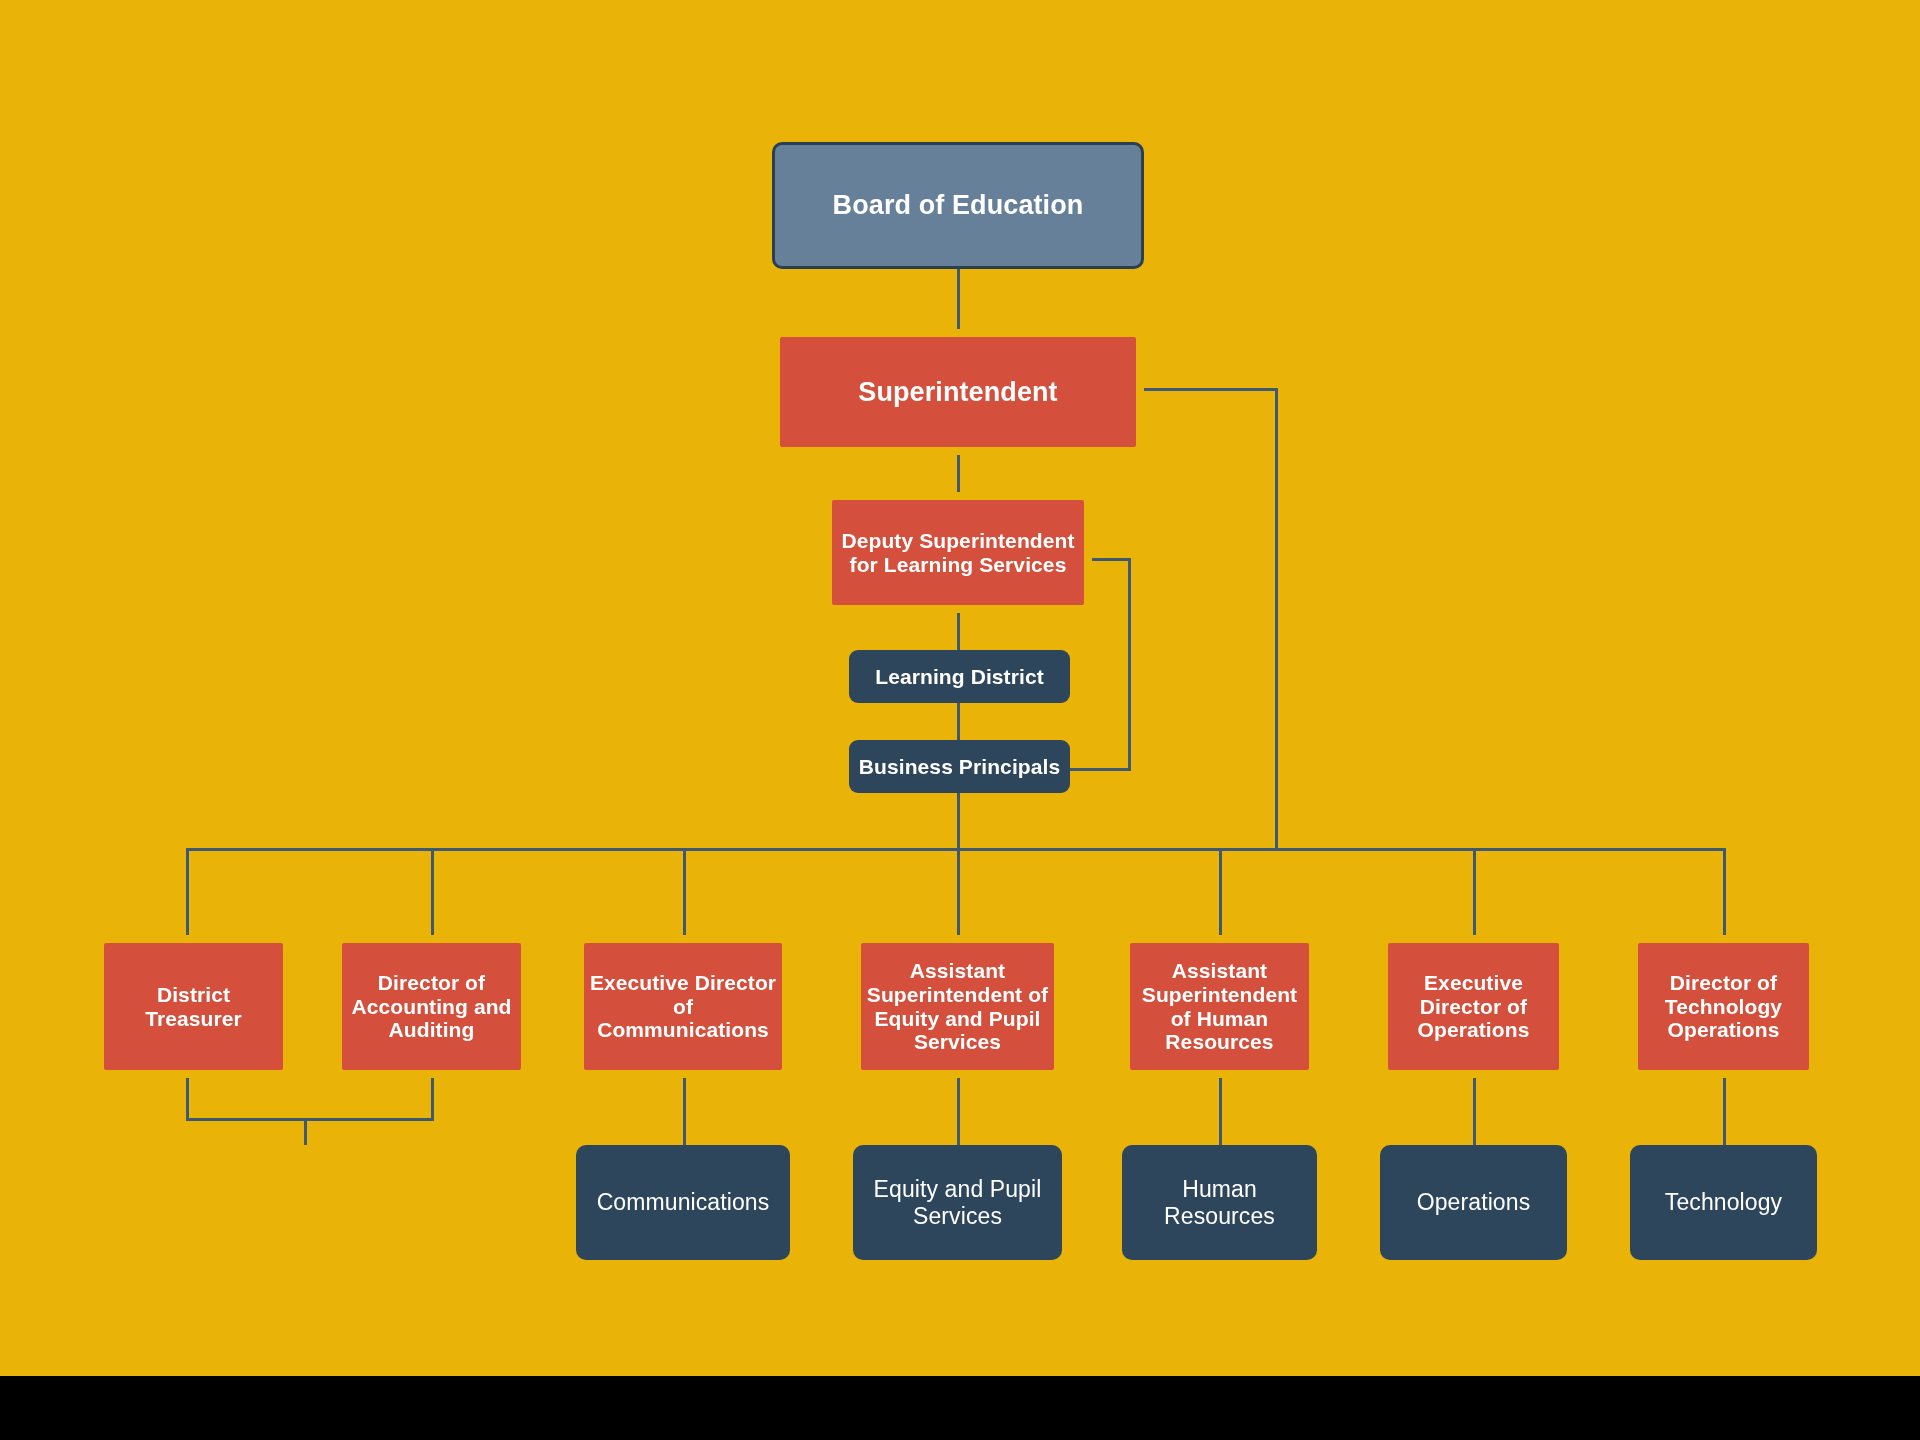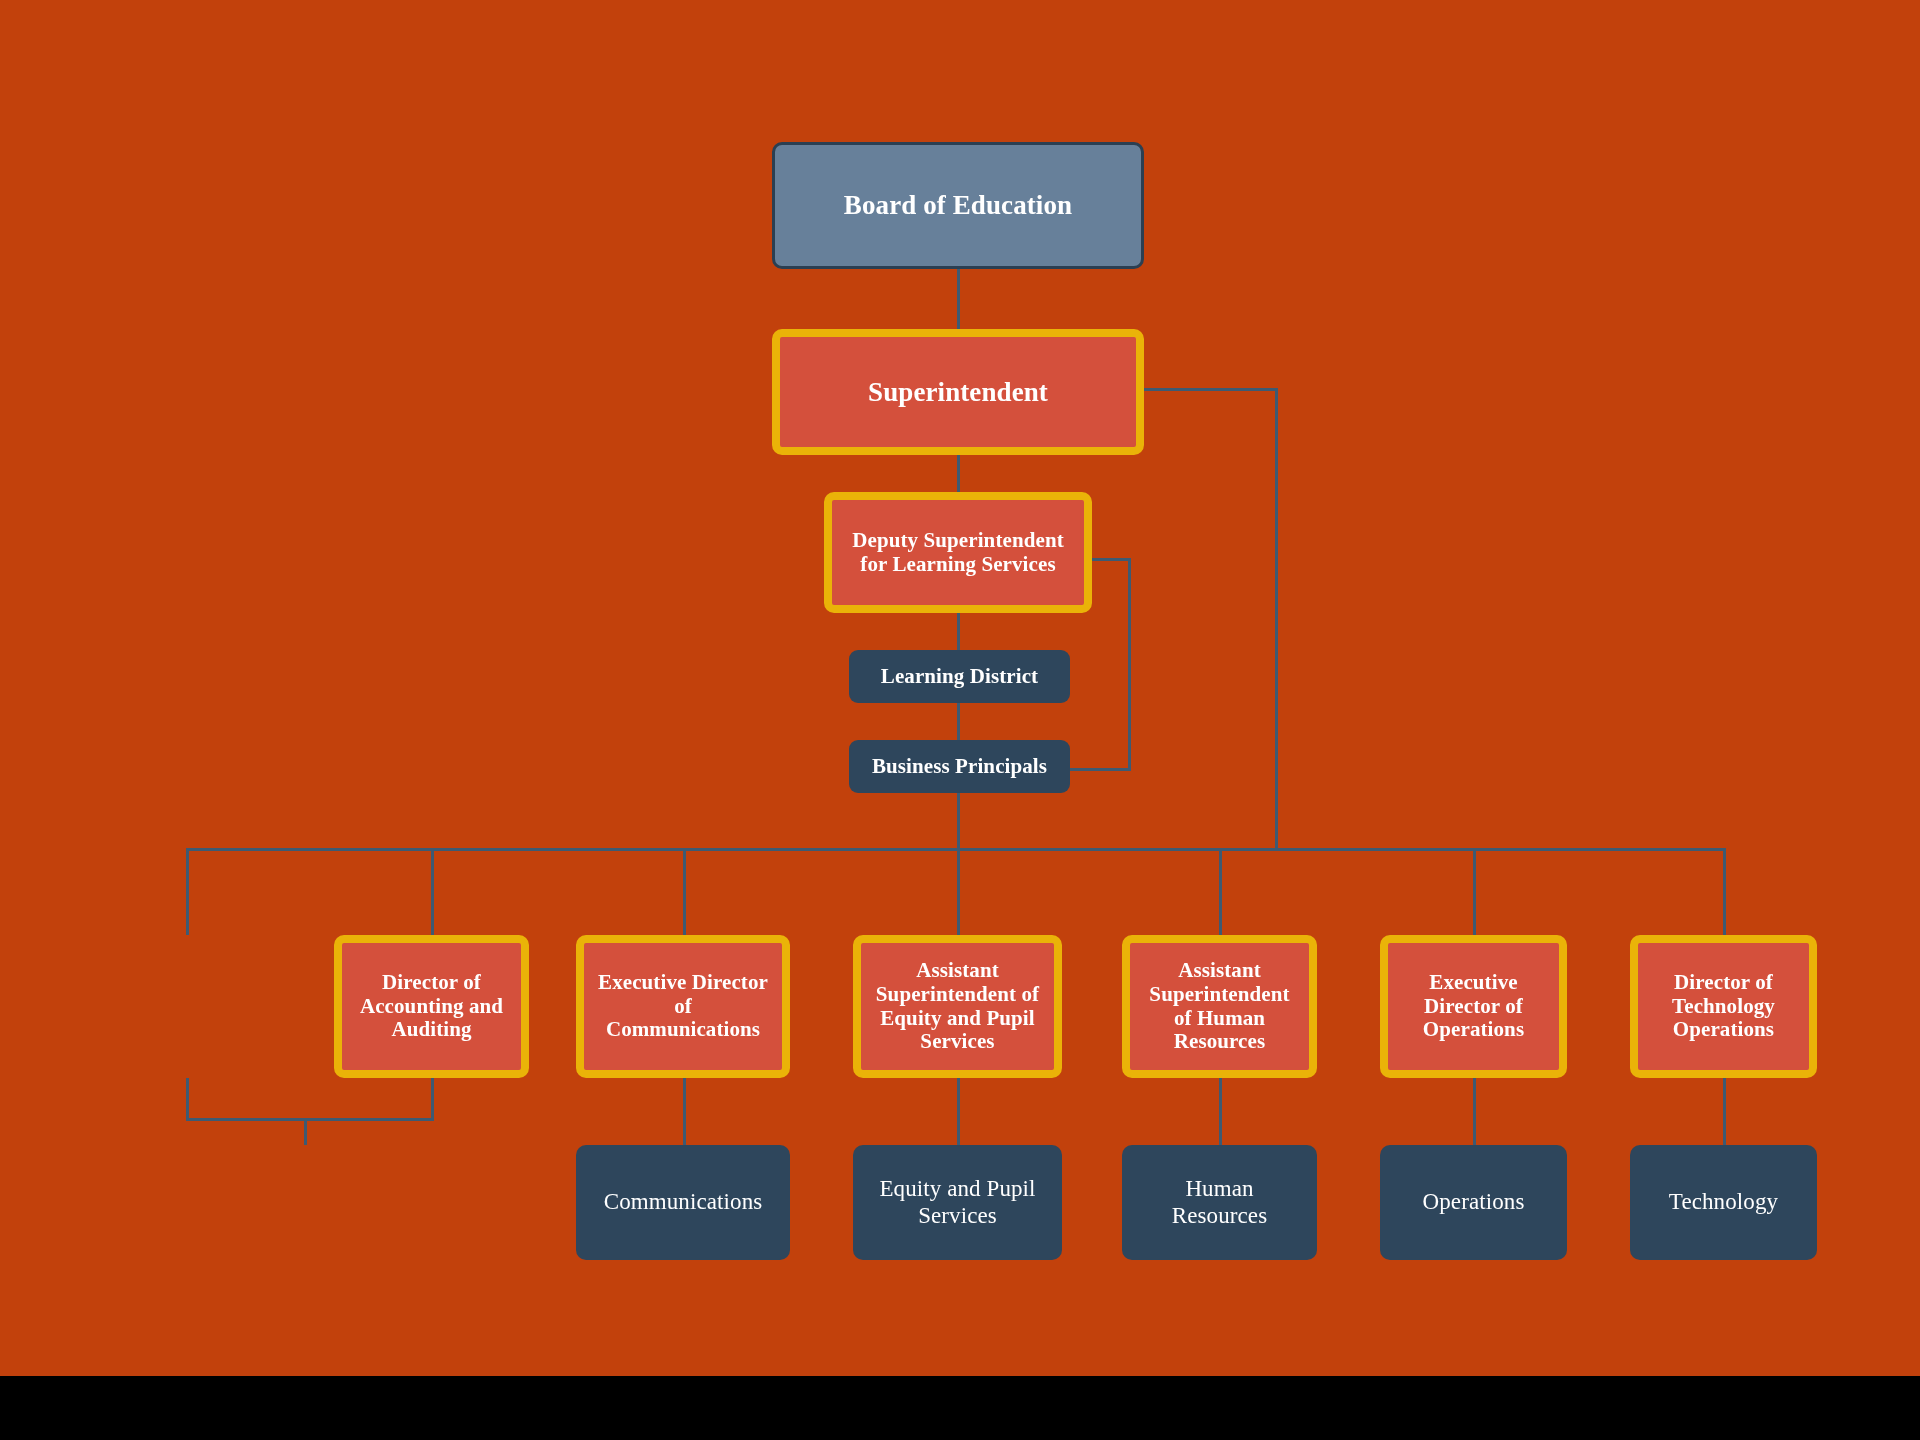--- a/index.html
+++ b/index.html
@@ -10,22 +10,21 @@
   body {
     width: 1920px;
     height: 1440px;
     font-family: "Liberation Sans", sans-serif;
     overflow: hidden;
   }
   #chart-root {
     position: relative;
     width: 1920px;
     height: 1376px;
-    background: #c2410c;
-    font-family: Liberation Serif, serif;
+    background: #eab308;
   }
 
   
   .conn {
     position: absolute;
     background: #3d5a72;
   }
   .conn.v { width: 3px; }
   .conn.h { height: 3px; }
 
@@ -113,20 +112,22 @@
 
   <div class="node red" style="left:772px; top:329px; width:372px; height:126px; font-size:27px;">Superintendent</div>
 
   <div class="node red" style="left:824px; top:492px; width:268px; height:121px; font-size:21px;">Deputy Superintendent
 for Learning Services</div>
 
   <div class="node navy-sm" style="left:849px; top:650px; width:221px; height:53px; font-size:21px;">Learning District</div>
 
   <div class="node navy-sm" style="left:849px; top:740px; width:221px; height:53px; font-size:21px;">Business Principals</div>
 
+  <div class="node red" style="left:96px; top:935px; width:195px; height:143px; font-size:21px;">District
+Treasurer</div>
 
   <div class="node red" style="left:334px; top:935px; width:195px; height:143px; font-size:21px;">Director of
 Accounting and
 Auditing</div>
 
   <div class="node red" style="left:576px; top:935px; width:214px; height:143px; font-size:21px;">Executive Director
 of
 Communications</div>
 
   <div class="node red" style="left:853px; top:935px; width:209px; height:143px; font-size:21px;">Assistant

